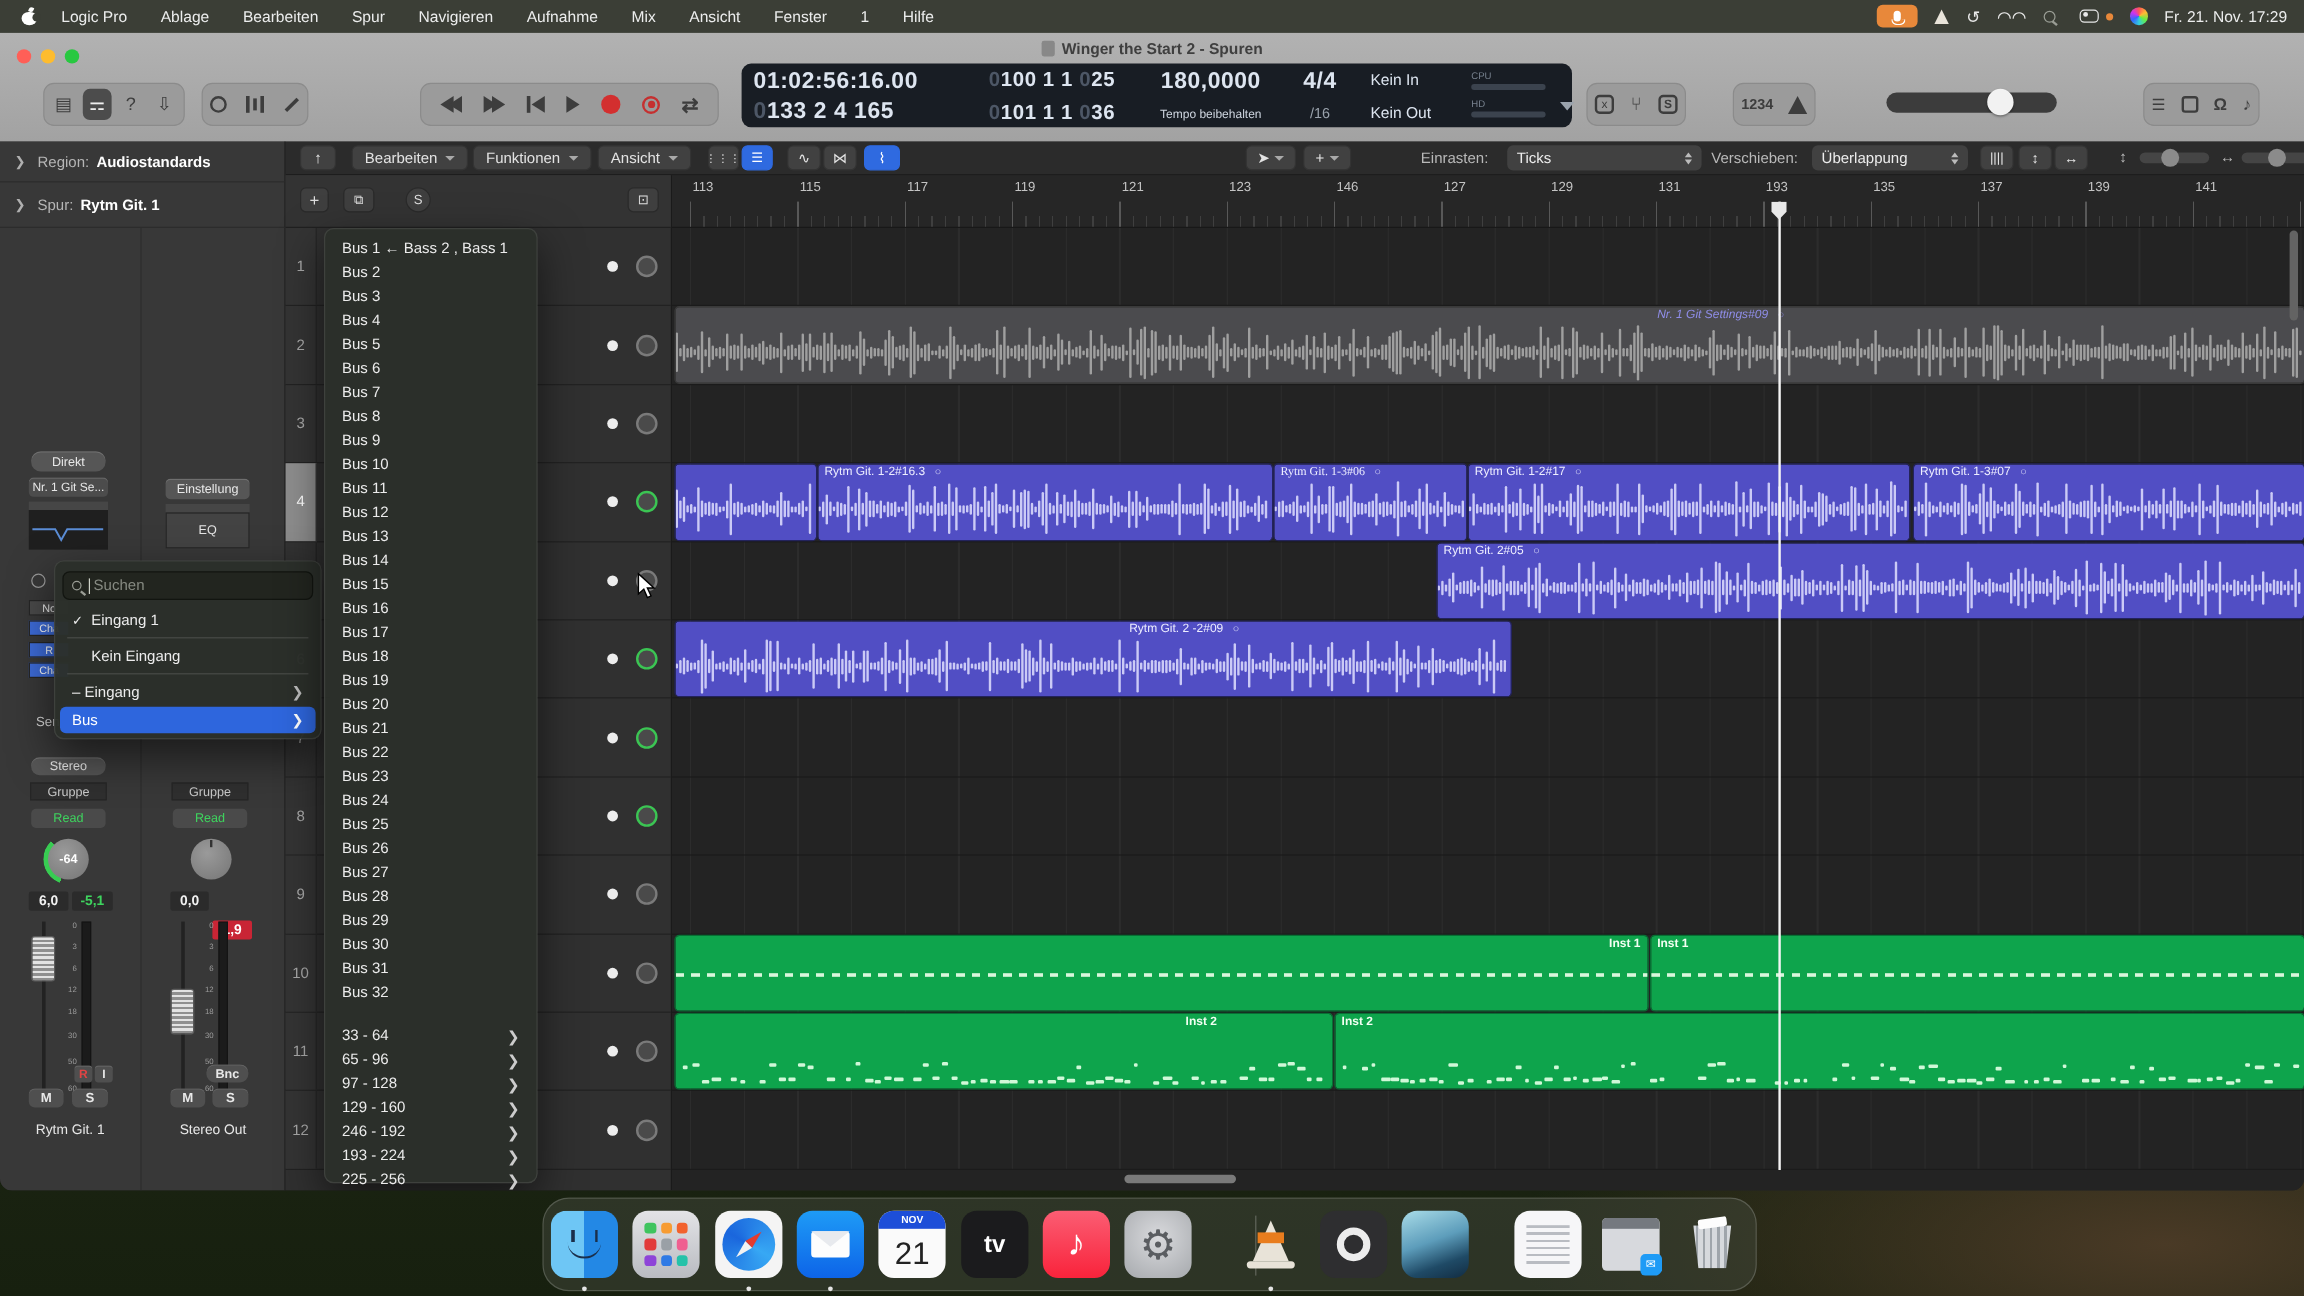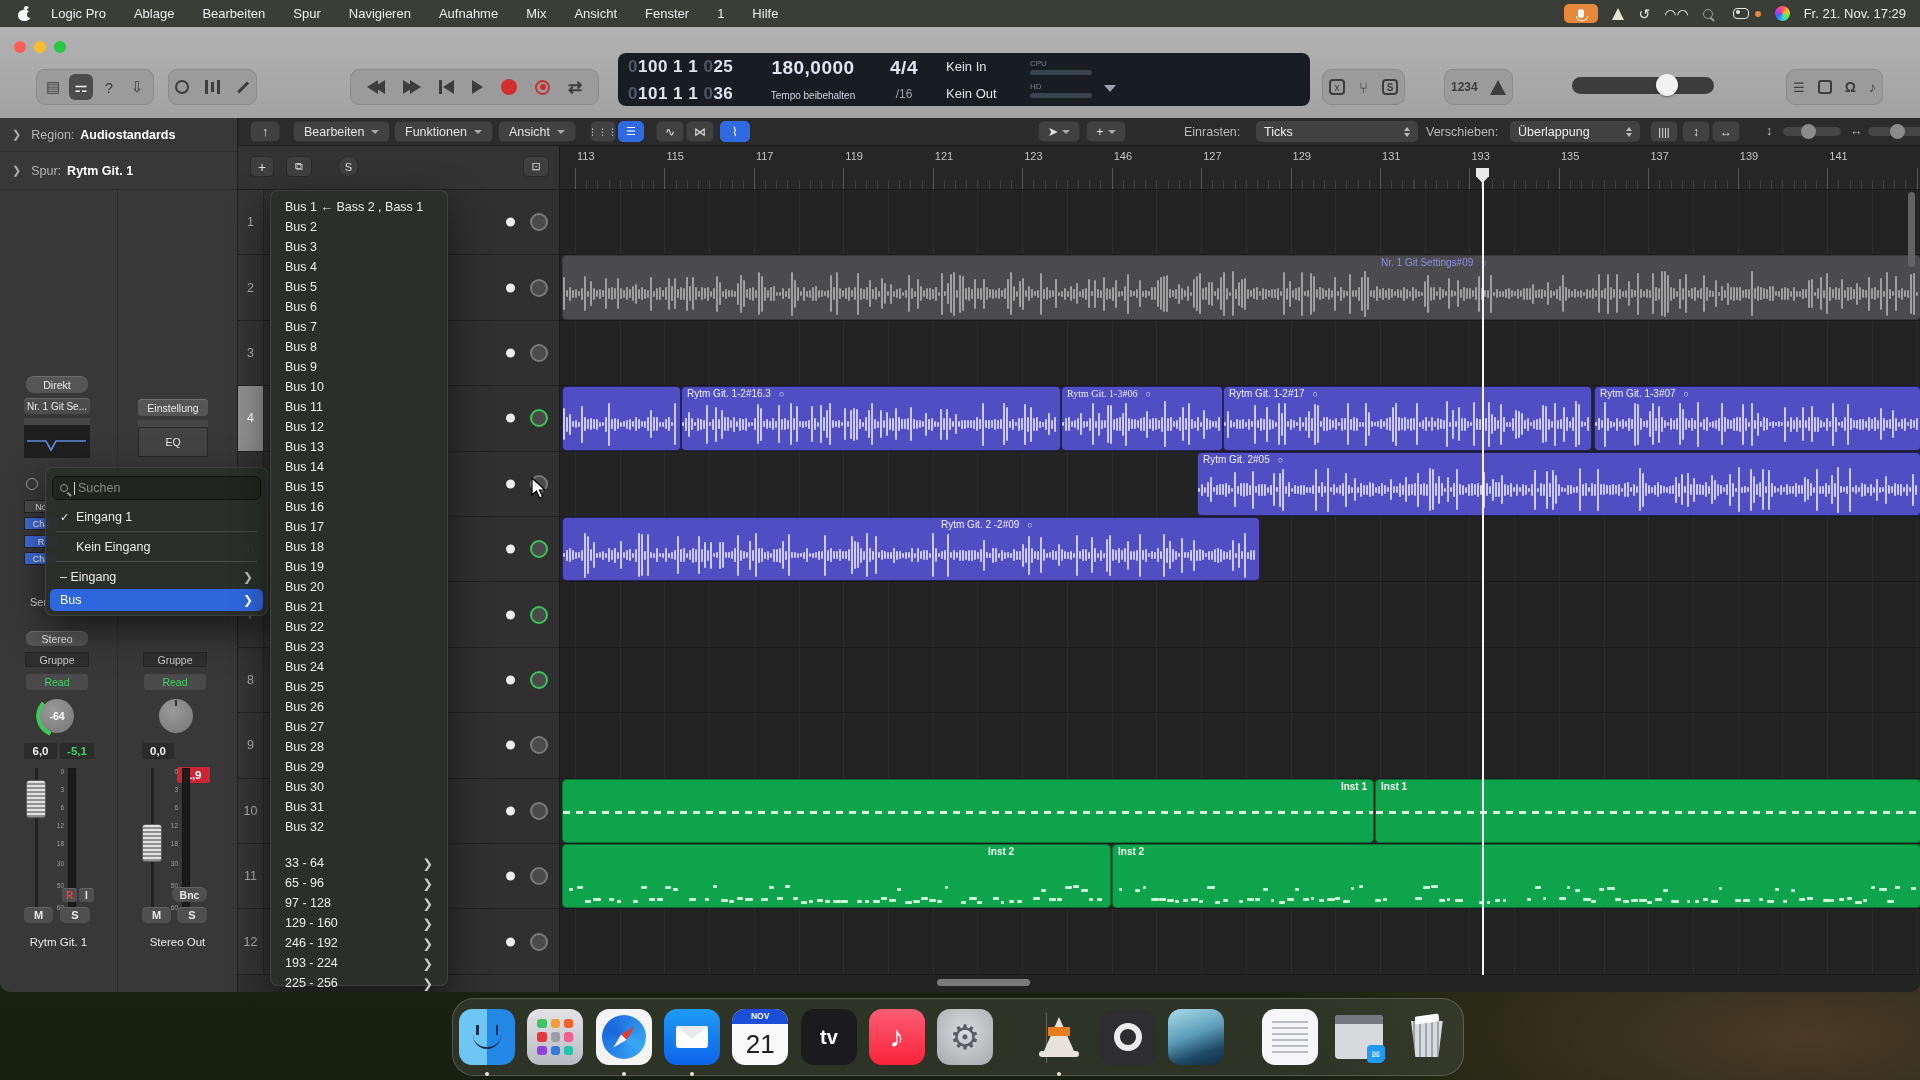--- a/index.html
+++ b/index.html
@@ -109,21 +109,21 @@
     background-image:repeating-linear-gradient(90deg,#585858 0 1px,transparent 1px 89.45px),repeating-linear-gradient(90deg,#3f3f3f 0 1px,transparent 1px 11.18px);
     background-size:100% 22px,100% 10px;background-position:15px 22px,15px 34px;background-repeat:no-repeat;}
   .rnum{position:absolute;top:4px;font-size:11px;color:#c4c4c4;}
   #grid{position:absolute;left:3px;top:44px;width:1357px;height:785px;background:repeating-linear-gradient(90deg,rgba(255,255,255,.045) 0 1px,transparent 1px 44.72px);background-position:12px 0;}
   .lane{position:absolute;left:0;width:100%;border-bottom:1px solid #1b1b1b;}
   .region{position:absolute;border-radius:3px;overflow:hidden;}
   .region.audio{background:#514ec4;outline:1px solid #23235c;}
   .region.dim{background:#4b4b4e;outline:1px solid #3a3a3a;}
   .region.midi{background:#0ea44c;outline:1px solid #077034;}
   .rlabel{position:absolute;top:1px;font-size:10px;white-space:nowrap;color:#eef;z-index:2;}
-  .region.dim .rlabel{color:#8f8de8;}
+  .region.dim .rlabel{color:#8f8de8;font-style:italic;}
   .region.midi .rlabel{color:#f2fff2;font-weight:bold;}
   .loopmark{font-size:9px;margin-left:8px;opacity:.9;}
   .wave{position:absolute;left:0;right:0;top:13px;bottom:1px;display:flex;align-items:center;overflow:hidden;}
   .wave i{flex:none;width:2px;margin-right:1px;background:#cbcaf6;border-radius:1px;}
   .region.dim .wave i{background:#9f9f9f;}
   .region.midi1::after{content:"";position:absolute;left:0;right:0;top:31px;height:3px;
     background:repeating-linear-gradient(90deg,#d9f7dc 0 7px,transparent 7px 13px);}
   .note{position:absolute;height:3px;background:rgba(225,255,228,.92);border-radius:1px;}
   #playhead{position:absolute;width:2px;background:#f4f4f4;z-index:35;}
   #ph-marker{position:absolute;width:13px;height:15px;background:#e9e9e9;clip-path:polygon(0 0,100% 0,100% 55%,50% 100%,0 55%);z-index:36;}
@@ -189,20 +189,21 @@
     <span class="clock">Fr. 21. Nov.  17:29</span>
   </div>
 </div>
 
 <div id="window">
 
   <div id="header">
     <span class="tl" style="left:14px;background:#ff5f57;"></span>
     <span class="tl" style="left:34px;background:#febc2e;"></span>
     <span class="tl" style="left:54px;background:#28c840;"></span>
+    <div id="title"><span class="proxy"></span><span>Winger the Start 2 - Spuren</span></div>
 
     <div class="hgroup" style="left:36px;padding:0 4px;gap:4px;">
       <span class="hbtn">▤</span>
       <span class="hbtn active">⚎</span>
       <span class="hbtn">?</span>
       <span class="hbtn">⇩</span>
     </div>
     <div class="hgroup" style="left:168px;gap:16px;">
       <span style="width:14px;height:14px;border:2px solid #3d3d3d;border-radius:50%;position:relative;"></span>
       <span style="display:flex;gap:3px;">
@@ -230,20 +231,24 @@
           <i class="tr-r"></i>
         </span>
       <span class="rec-dot"></span>
       <span class="cap-dot">
           <i></i>
         </span>
       <span style="font-size:17px;color:#3d3d3d;font-weight:bold;">⇄</span>
     </div>
 
     <div id="lcd">
+      <div class="lcd-sec" style="min-width:196px;">
+        <div class="lcd-big">01:02:56:16.00</div>
+        <div class="lcd-big"><span class="lcd-dim">0</span><span>133 2 4 165</span></div>
+      </div>
       <div class="lcd-sec" style="min-width:136px;">
         <div class="lcd-big" style="font-size:17px;"><span class="lcd-dim">0</span><span>100 1 1 </span><span class="lcd-dim">0</span><span>25</span></div>
         <div class="lcd-big" style="font-size:17px;"><span class="lcd-dim">0</span><span>101 1 1 </span><span class="lcd-dim">0</span><span>36</span></div>
       </div>
       <div class="lcd-sec" style="min-width:118px;align-items:center;">
         <div class="lcd-big">180,0000</div>
         <div class="lcd-sub">Tempo beibehalten</div>
       </div>
       <div class="lcd-sec" style="min-width:64px;align-items:center;">
         <div class="lcd-big">4/4</div>

